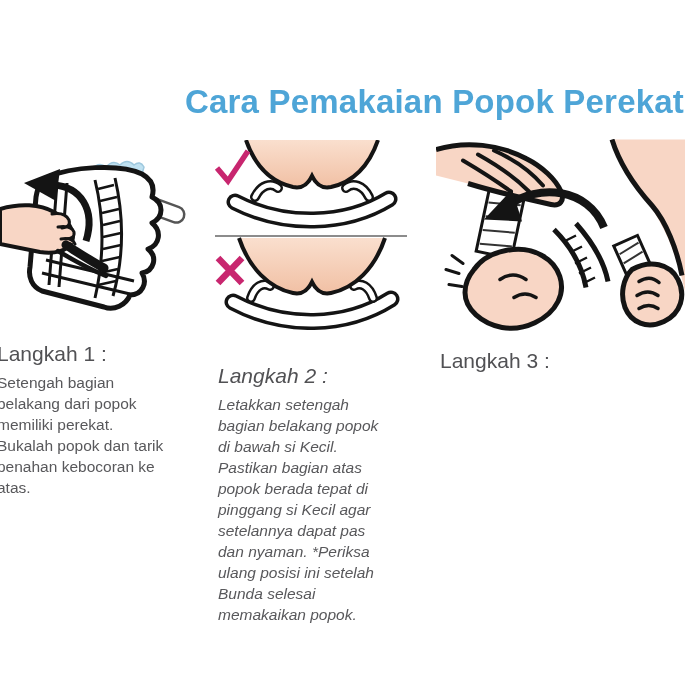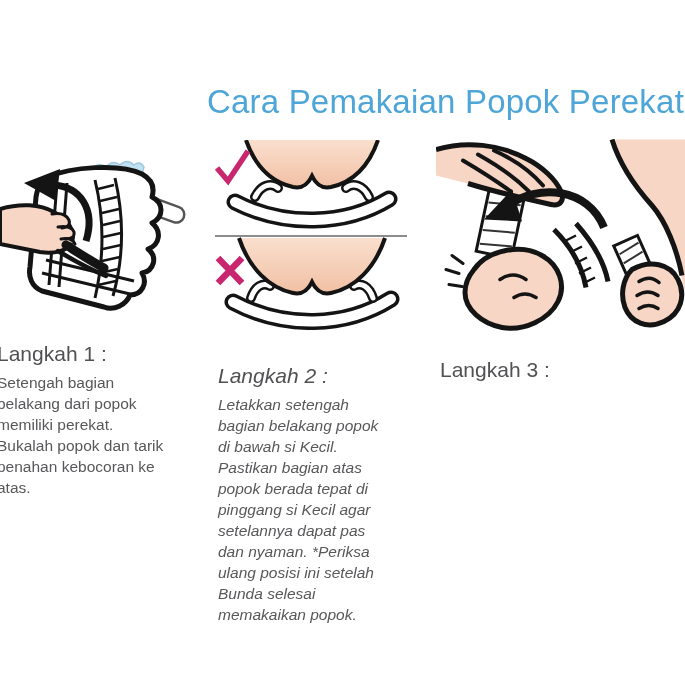--- a/index.html
+++ b/index.html
@@ -4,32 +4,32 @@
 <style>
   * { margin:0; padding:0; box-sizing:border-box; }
   html,body { background:#ffffff; }
   .canvas {
     position:relative; width:685px; height:685px;
     background:#ffffff; overflow:hidden;
     font-family:"Liberation Sans", sans-serif;
   }
   .title {
     position:absolute; top:84px; right:1px;
-    font-size:33px; line-height:36px; font-weight:400;
+    font-size:33px; line-height:36px; font-weight:700;
     color:#4ea5d7; white-space:nowrap; letter-spacing:0.2px;
   }
   .figure { position:absolute; }
   .fig1 { left:0px;   top:147px; width:201px; height:184px; }
   .fig2 { left:209px; top:140px; width:206px; height:190px; }
   .fig3 { left:436px; top:139px; width:249px; height:199px; }
   .figure svg { display:block; width:100%; height:100%; }
   .step-text { position:absolute; }
   .step1-text { left:-3px;  top:341px; width:192px; }
   .step2-text { left:218px; top:363px; width:205px;font-style:italic; }
-  .step3-text { left:440px; top:348px; width:212px;margin-top:9px; }
+  .step3-text { left:440px; top:348px; width:212px; }
   .step-heading {
     font-size:21px; line-height:26px; font-weight:400;
     color:#515154; margin-bottom:5px;
   }
   .step-body {
     font-size:15.5px; line-height:21px; font-weight:400;
     color:#58585b; white-space:pre-line;
   }
 </style>
 </head>

